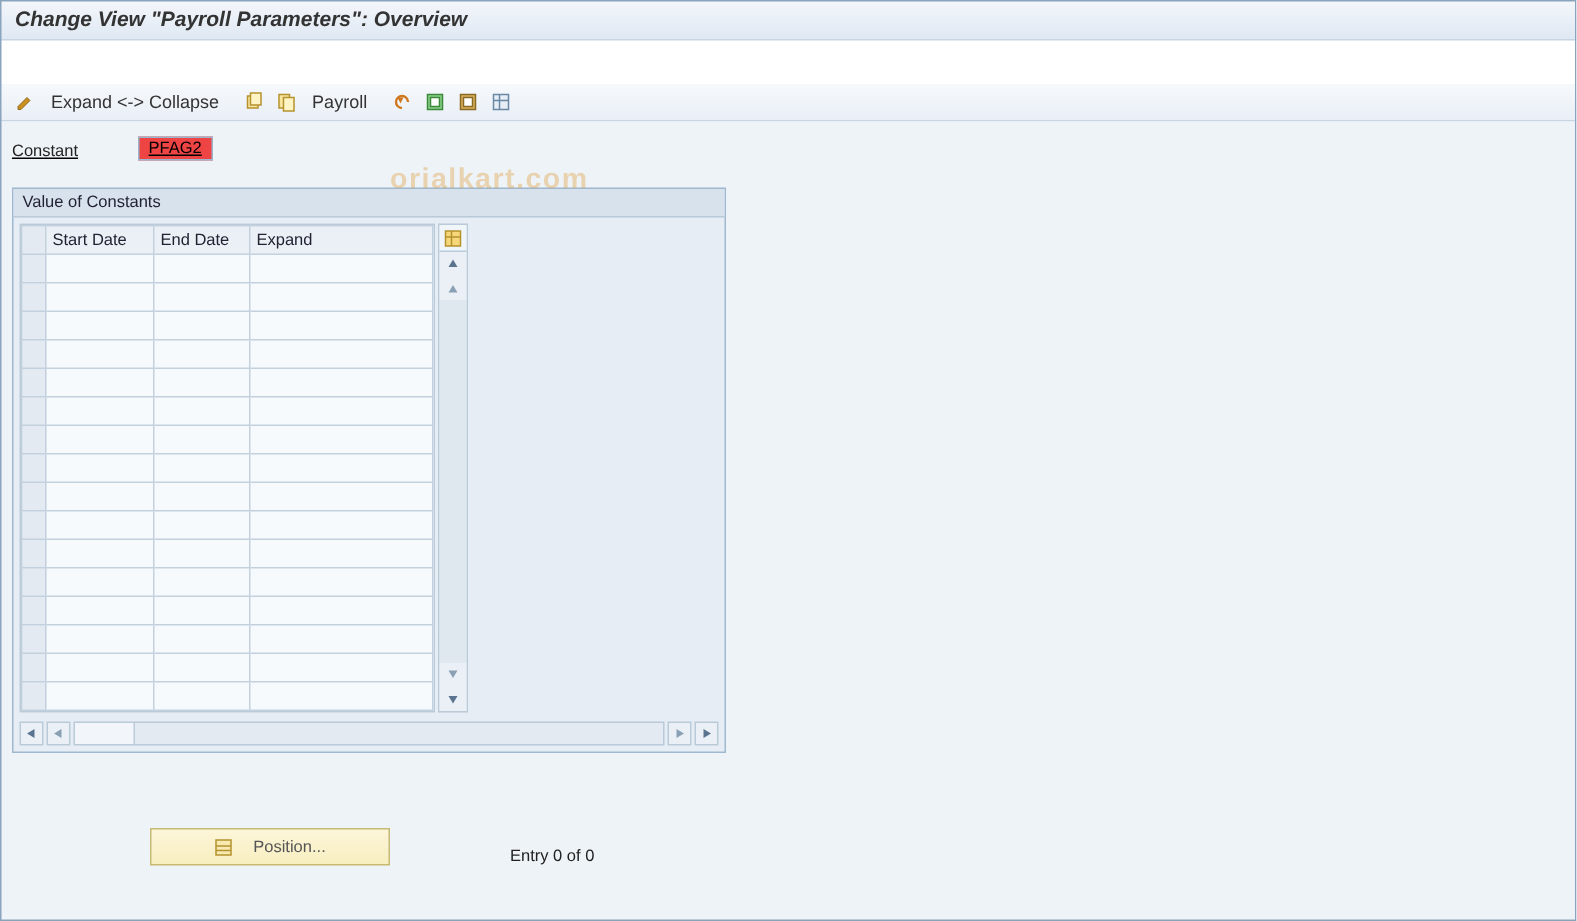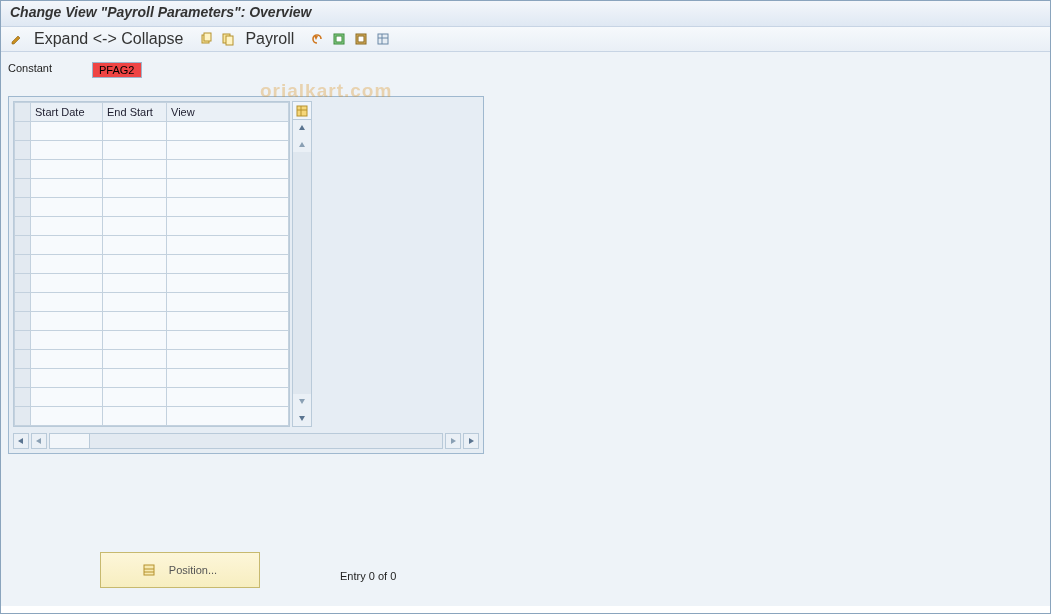--- a/index.html
+++ b/index.html
@@ -21,22 +21,23 @@
     font-size: 14px;
     color: #333;
   }
   .toolbar {
     background: linear-gradient(#f6f9fc, #e9eff6);
     border-bottom: 1px solid #c7d4e4;
     padding: 3px 8px;
     display: flex;
     align-items: center;
     gap: 4px;
-    font-size: 16px;
+    font-size: 12px;
     color: #333;
+    margin-top: 29px;
   }
   .tb-icon {
     width: 18px; height: 18px;
     display: inline-flex; align-items: center; justify-content: center;
     cursor: pointer;
   }
   .toolbar span.label-text { padding: 0 4px; cursor: pointer; }
   .tb-sep { width: 2px; }
   .work-area {
     background: #eef3f8;
@@ -47,21 +48,21 @@
   .watermark {
     position: absolute;
     top: 28px; left: 260px;
     color: rgba(220,150,40,0.35);
     font-size: 19px;
     font-weight: bold;
     letter-spacing: 1px;
     pointer-events: none;
     z-index: 50;
   }
-  .const-row { display: flex; align-items: flex-start; gap: 40px; margin-bottom: 18px; }
+  .const-row { display: flex; align-items: flex-end; gap: 40px; margin-bottom: 18px; text-decoration: underline; }
   .const-label { color: #222; }
   .const-value-box {
     border: 1px solid #9db5cc;
     background: #ef4444;
     padding: 1px 6px;
     min-width: 44px;
     font-size: 11px;
   }
   .panel {
     width: 476px;
@@ -125,21 +126,21 @@
   .footer-row {
     position: absolute;
     left: 100px;
     top: 552px;
     display: flex;
     align-items: center;
     gap: 80px;
   }
   .position-btn {
     width: 160px;
-    height: 36px;
+    height: 25px;
     border: 1px solid #c7b96f;
     background: linear-gradient(#fdf6d9, #f7eec0);
     display: flex; align-items: center; justify-content: center;
     gap: 14px;
     color: #555;
     cursor: pointer;
     font-size: 11px;
   }
   .entry-text { color: #222; font-size: 11px; margin-top: 12px; }
   .outer-border {
@@ -206,29 +207,30 @@
 
 <div class="work-area">
   <div class="watermark">orialkart.com</div>
 
   <div class="const-row">
     <span class="const-label">Constant</span>
     <span class="const-value-box">PFAG2</span>
   </div>
 
   <div class="panel">
+    <div class="panel-header">Value of Constants</div>
     <div class="table-wrap">
       <div class="grid">
         <table>
           <thead>
             <tr>
               <th class="rowhdr"></th>
               <th class="col-start">Start Date</th>
-              <th class="col-end">End Start</th>
-              <th class="col-value">View</th>
+              <th class="col-end">End Date</th>
+              <th class="col-value">Expand</th>
             </tr>
           </thead>
           <tbody id="grid-body">
               <tr>
                 <td class="rowhdr"></td>
                 <td class="col-start"></td>
                 <td class="col-end"></td>
                 <td class="col-value"></td>
               </tr>
               <tr>

